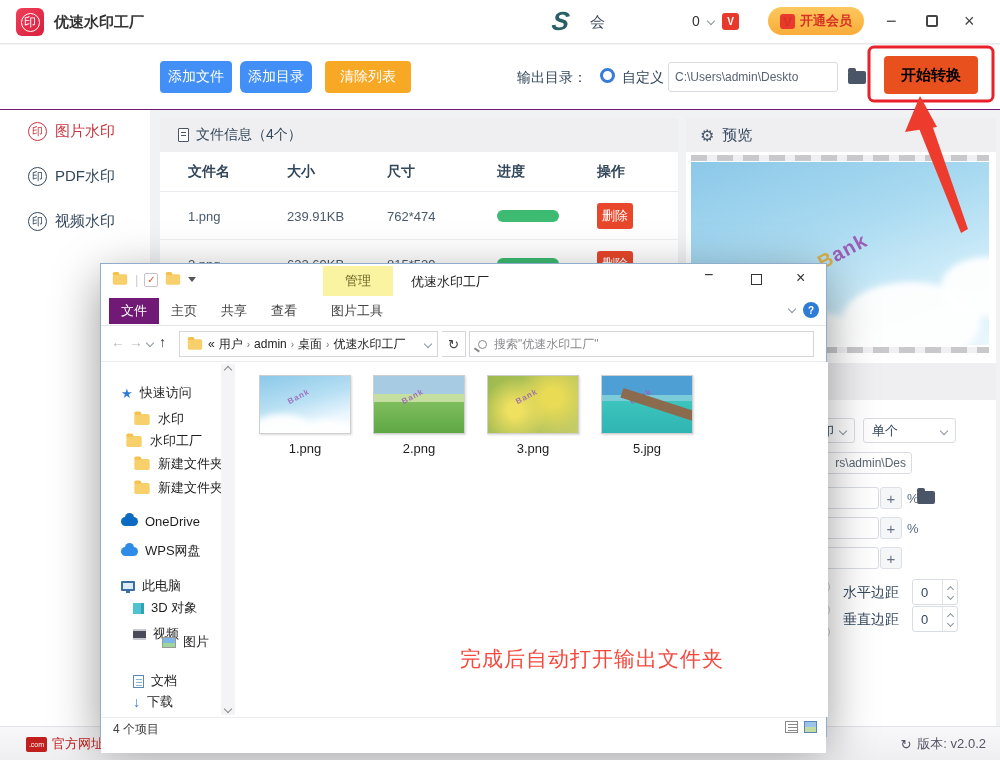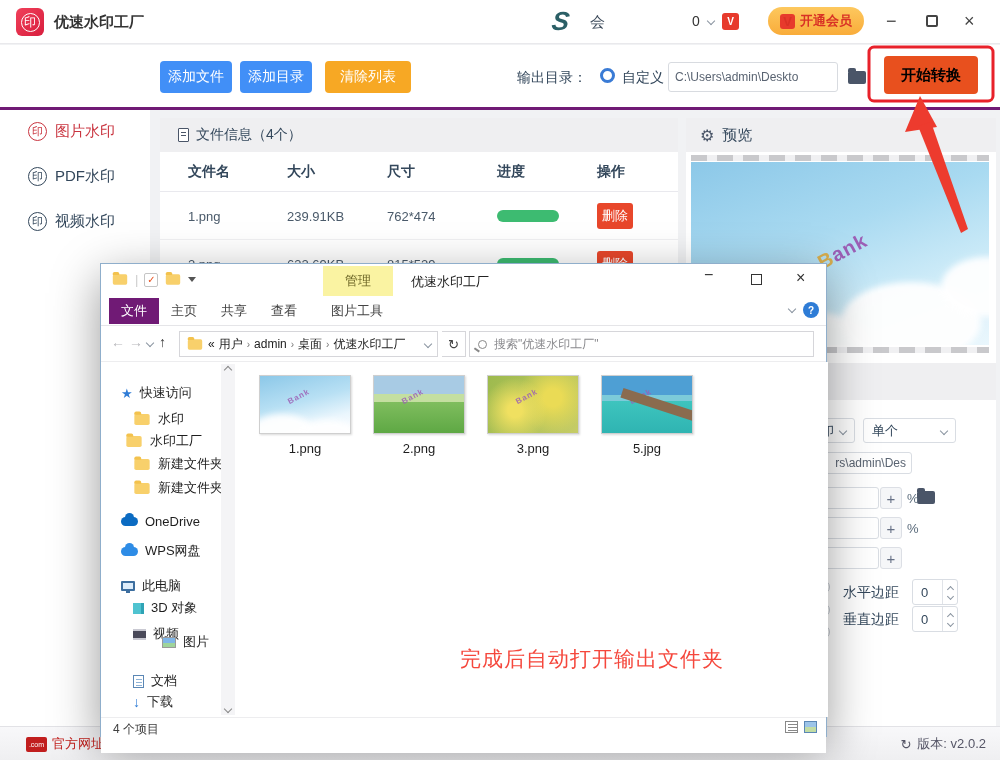--- a/index.html
+++ b/index.html
@@ -19,21 +19,21 @@
   .vip-badge{width:17px;height:17px;background:#E73A2C;border-radius:3px;color:#fff;font-size:10px;font-weight:bold;display:flex;align-items:center;justify-content:center;}
   .upgrade-pill{position:absolute;left:768px;top:7px;height:28px;padding:0 12px;border-radius:15px;
     background:linear-gradient(180deg,#FDC85E,#F9AC3A);display:flex;align-items:center;gap:5px;}
   .upgrade-pill .vip-badge{width:15px;height:15px;}
   .upgrade-pill span{color:#D93225;font-size:13px;font-weight:bold;}
   .win-btn{position:absolute;top:10px;color:#444;font-size:18px;line-height:22px;cursor:default;}
   .max-box{width:12px;height:12px;border:2px solid #444;border-radius:2px;}
   .chev{display:inline-block;width:6px;height:6px;border-right:1.5px solid #8A94A0;border-bottom:1.5px solid #8A94A0;transform:rotate(45deg);}
 
   
-  .toolbar{position:absolute;left:0;top:45px;width:1000px;height:65px;background:#fff;border-bottom:3px solid #701a75;}
+  .toolbar{position:absolute;left:0;top:45px;width:1000px;height:65px;background:#fff;border-bottom:1px solid #701a75;}
   .btn{display:flex;align-items:center;justify-content:center;border-radius:4px;color:#fff;font-size:14px;position:absolute;height:32px;top:16px;}
   .btn.blue{background:#418FF7;}
   .btn.orange{background:#F7A824;}
   .out-label{position:absolute;left:517px;top:24px;font-size:14px;color:#33475B;}
   .radio{position:absolute;left:600px;top:23px;width:15px;height:15px;border-radius:50%;border:3px solid #3A7BD5;background:#fff;}
   .radio-label{position:absolute;left:622px;top:24px;font-size:14px;color:#33475B;}
   .path-input{position:absolute;left:668px;top:17px;width:170px;height:30px;border:1px solid #D8DBE0;border-radius:3px;
     font-size:12px;color:#5A6472;padding:0 6px;background:#fff;}
   .i-folder{display:inline-block;position:relative;width:18px;height:13px;background:#F8D06B;border-radius:2px;}
   .i-folder::before{content:"";position:absolute;left:0;top:-3px;width:8px;height:4px;background:#F3C24D;border-radius:2px 2px 0 0;}
@@ -184,21 +184,21 @@
       <span class="vip-badge">V</span>
       <span>开通会员</span>
     </div>
     <div class="win-btn" style="left:886px;">−</div>
     <div class="win-btn max-box" style="left:926px;top:15px;"></div>
     <div class="win-btn" style="left:964px;">×</div>
   </div>
 
   <div class="toolbar">
     <div class="btn blue" style="left:160px;width:72px;">添加文件</div>
-    <div class="btn blue" style="left:240px;width:72px;">添加目录</div>
+    <div class="btn blue" style="left:240px;width:72px;border-radius:6px;">添加目录</div>
     <div class="btn orange" style="left:325px;width:86px;">清除列表</div>
     <div class="out-label">输出目录：</div>
     <div class="radio"></div>
     <div class="radio-label">自定义</div>
     <input class="path-input" value="C:\Users\admin\Deskto" style="">
     <span class="i-folder dark abs" style="left:848px;top:25px;"></span>
     <div class="start-btn">开始转换</div>
   </div>
 
   <div class="sidebar">

